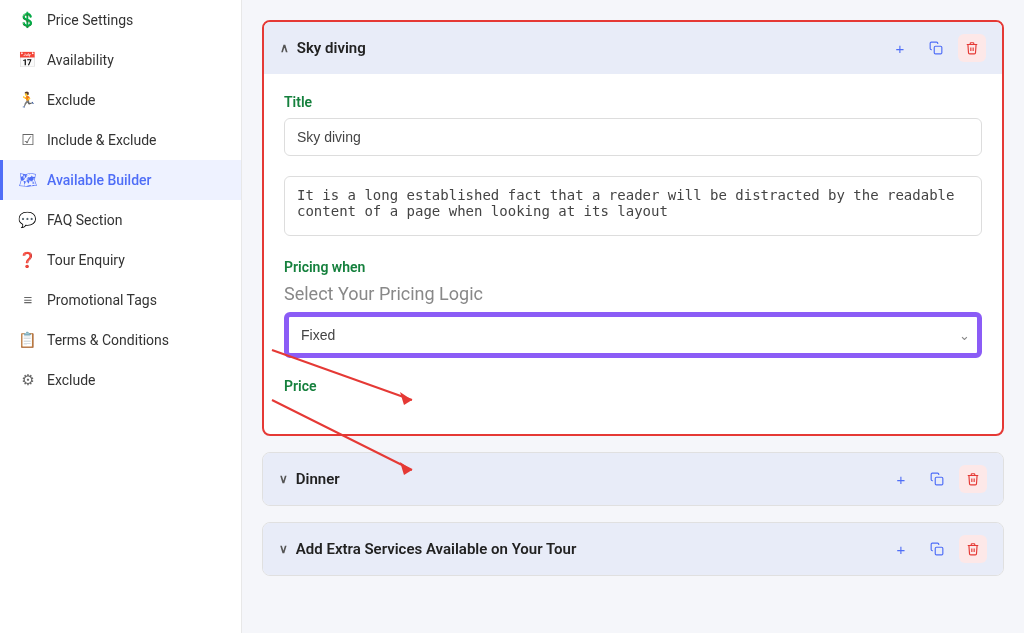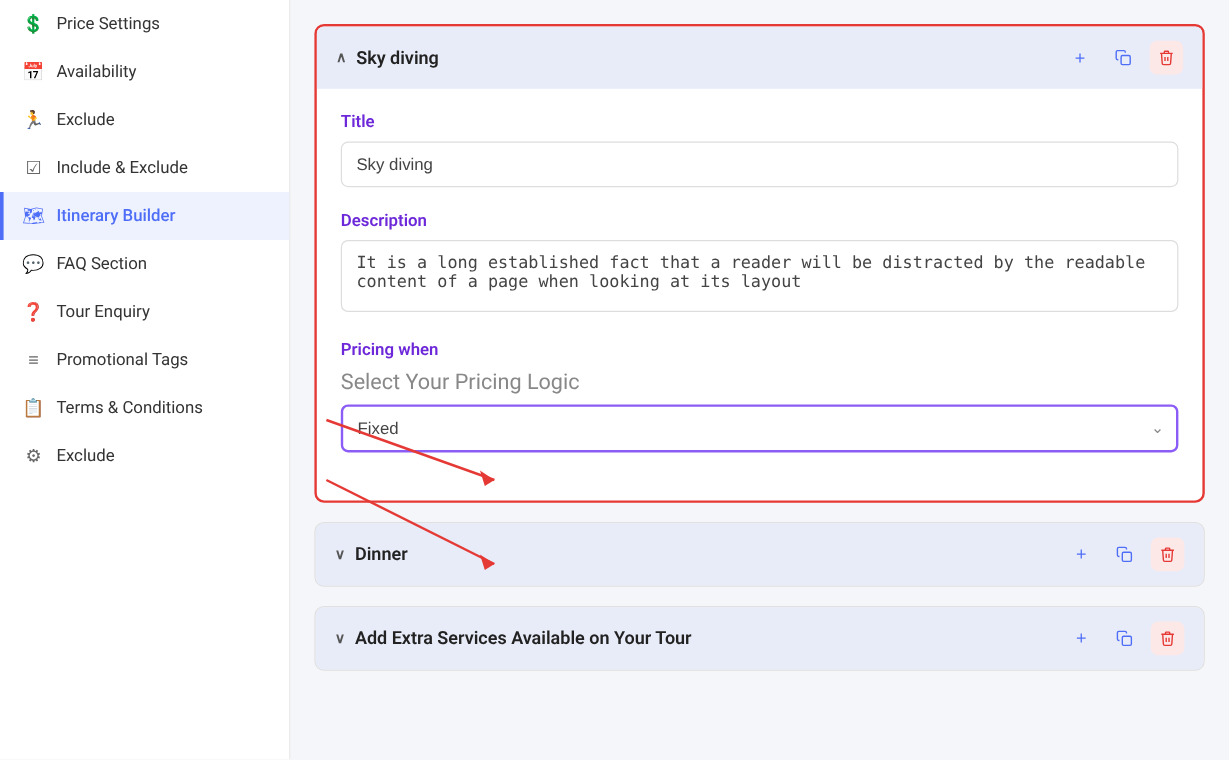--- a/index.html
+++ b/index.html
@@ -130,21 +130,21 @@
       padding: 20px;
     }
 
     .form-group {
       margin-bottom: 20px;
     }
 
     .form-label {
       font-weight: 600;
       font-size: 14px;
-      color: #6d28d9;
+      color: #15803d;
       margin-bottom: 8px;
       display: block;
     }
 
     .form-sublabel {
       font-size: 18px;
       color: #888;
       margin-bottom: 8px;
       display: block;
     }
@@ -172,21 +172,21 @@
       resize: none;
       min-height: 60px;
     }
 
     .form-select-wrapper {
       position: relative;
     }
 
     .form-select {
       width: 100%;
-      border: 2px solid #8b5cf6;
+      border: 5px solid #8b5cf6;
       border-radius: 6px;
       padding: 10px 12px;
       font-size: 14px;
       color: #444;
       outline: none;
       background: #fff;
       appearance: none;
       cursor: pointer;
     }
 
@@ -231,21 +231,21 @@
     <div class="sidebar-item">
       <span class="sidebar-icon">🏃</span>
       <span>Exclude</span>
     </div>
     <div class="sidebar-item">
       <span class="sidebar-icon">☑</span>
       <span>Include &amp; Exclude</span>
     </div>
     <div class="sidebar-item active">
       <span class="sidebar-icon">🗺</span>
-      <span>Itinerary Builder</span>
+      <span>Available Builder</span>
     </div>
     <div class="sidebar-item">
       <span class="sidebar-icon">💬</span>
       <span>FAQ Section</span>
     </div>
     <div class="sidebar-item">
       <span class="sidebar-icon">❓</span>
       <span>Tour Enquiry</span>
     </div>
     <div class="sidebar-item">
@@ -283,27 +283,27 @@
               <polyline points="3 6 5 6 21 6"></polyline>
               <path d="M19 6l-1 14a2 2 0 0 1-2 2H8a2 2 0 0 1-2-2L5 6"></path>
               <path d="M10 11v6M14 11v6"></path>
               <path d="M9 6V4a1 1 0 0 1 1-1h4a1 1 0 0 1 1 1v2"></path>
             </svg>
           </button>
         </div>
       </div>
       <div class="section-body">
         <div class="form-group"><label class="form-label">Title</label><input class="form-input" type="text" value="Sky diving" style=""></div>
-        <div class="form-group"><label class="form-label">Description</label><textarea class="form-textarea" style="">It is a long established fact that a reader will be distracted by the readable content of a page when looking at its layout</textarea></div>
+        <div class="form-group"><textarea class="form-textarea" style="">It is a long established fact that a reader will be distracted by the readable content of a page when looking at its layout</textarea></div>
         <div class="form-group">
           <label class="form-label">Pricing when</label>
           <span class="form-sublabel">Select Your Pricing Logic</span>
           <div class="form-select-wrapper"><select class="form-select"><option value="Fixed">Fixed</option><option value="Per Person">Per Person</option><option value="Group">Group</option></select><span class="select-arrow">⌄</span></div>
         </div>
-        <div class="form-group"></div>
+        <div class="form-group"><label class="form-label">Price</label></div>
       </div>
     </div>
     <div class="section-card">
       <div class="section-header">
         <div class="section-header-left">
           <span class="chevron-icon">∨</span>
           <span>Dinner</span>
         </div>
         <div class="section-header-actions">
           <button class="action-btn add">+</button>

